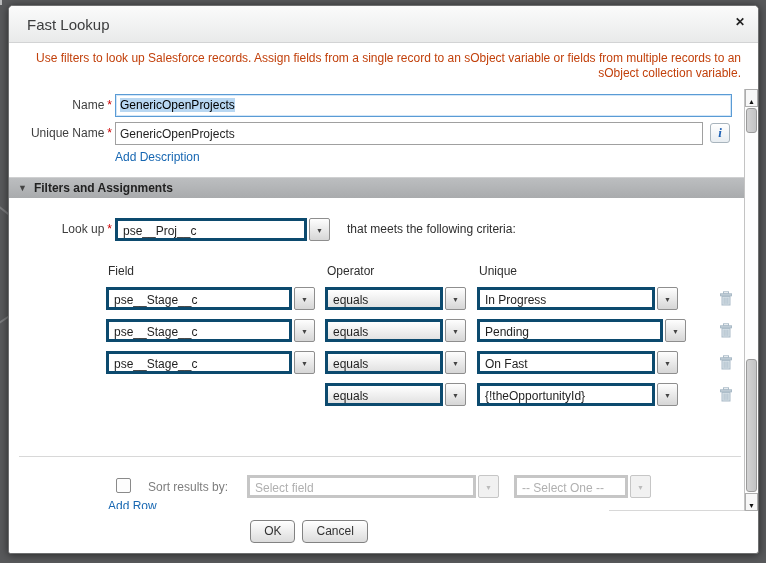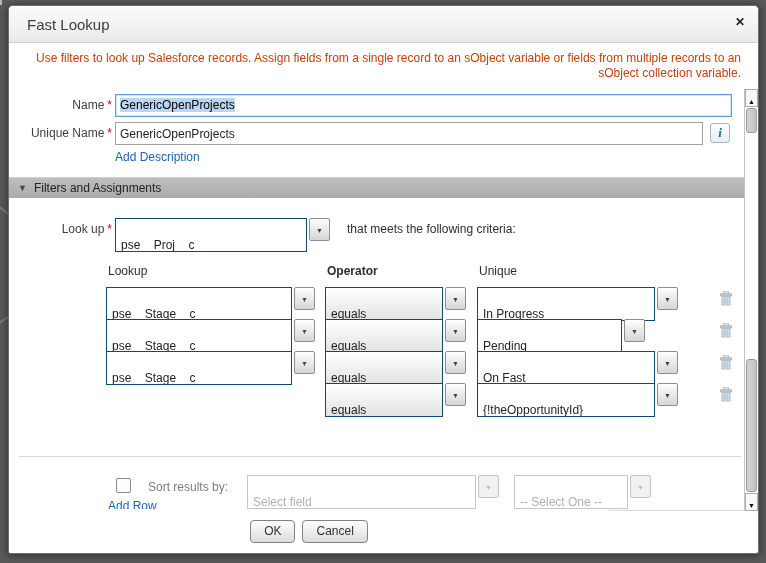--- a/index.html
+++ b/index.html
@@ -41,25 +41,25 @@
               background:linear-gradient(#ffffff,#e8edf1); text-align:center; line-height:18px;
               font-family:"Liberation Serif", serif; font-style:italic; font-weight:bold;
               font-size:13px; color:#1f62b5; cursor:pointer; }
 
   .link { position:absolute; font-size:12px; color:#1767b2; text-decoration:none; cursor:pointer; }
 
   .section-bar { position:absolute; left:0; top:88px; width:735px; height:21px;
                  background:linear-gradient(#bcbec0,#a9abad); border-top:1px solid #cfd0d1;
                  display:flex; align-items:center; }
   .section-caret { font-size:9px; color:#444; margin:0 7px 0 9px; }
-  .section-title { font-size:12px; color:#222; }
+  .section-title { font-size:12px; color:#222;font-weight:bold; }
 
   .combo { position:absolute; height:23px; display:flex; }
-  .combo-text { height:23px; border:1px solid #0c4a6e; background:#fff; font-size:12px; color:#1f1f1f;
-                line-height:21px; padding:16px 5px; flex:1 1 auto; white-space:nowrap; overflow:hidden; }
+  .combo-text { height:23px; border:3px solid #0c4a6e; background:#fff; font-size:12px; color:#1f1f1f;
+                line-height:21px; padding:0 5px; flex:1 1 auto; white-space:nowrap; overflow:hidden; }
   .combo-text.select-style { background:linear-gradient(#ffffff,#e2e2e2); }
   .combo-btn { width:21px; height:23px; margin-left:2px; border:1px solid #8e8e8e; border-radius:2px;
                background:linear-gradient(#fefefe,#d6d6d6); text-align:center; cursor:pointer; }
   .combo-btn span { font-size:7px; color:#444; line-height:21px; }
   .combo.disabled .combo-text { border-color:#c6c6c6; color:#b0b0b0; background:#fff; }
   .combo.disabled .combo-btn { border-color:#c6c6c6; background:#f1f1f1; }
   .combo.disabled .combo-btn span { color:#bbb; }
 
   .col-hdr { position:absolute; top:175px; font-size:12px; color:#2e2e2e; }
 
@@ -133,22 +133,22 @@
 
       <div class="form-label" style="left:0; top:129px;">
         <span>Look up</span><span class="req">*</span>
       </div>
       <div class="combo" style="left:106px; top:129px; width:215px;">
         <div class="combo-text">pse__Proj__c</div>
         <div class="combo-btn"><span>▼</span></div>
       </div>
       <div class="col-hdr" style="left:338px; top:133px;">that meets the following criteria:</div>
 
-      <div class="col-hdr" style="left:99px;">Lookup</div>
-      <div class="col-hdr" style="left:318px;font-weight:bold;">Operator</div>
+      <div class="col-hdr" style="left:99px;">Field</div>
+      <div class="col-hdr" style="left:318px;">Operator</div>
       <div class="col-hdr" style="left:470px;">Unique</div>
 
       <div>
   <div class="crit-row" style="top: 198px;">
     <div class="combo" style="left:97px; top:0; width:209px;">
       <div class="combo-text">pse__Stage__c</div>
       <div class="combo-btn"><span>▼</span></div>
     </div>
     <div class="combo" style="left:316px; top:0; width:141px;">
       <div class="combo-text select-style">equals</div>
@@ -170,21 +170,21 @@
 
   <div class="crit-row" style="top: 230px;">
     <div class="combo" style="left:97px; top:0; width:209px;">
       <div class="combo-text">pse__Stage__c</div>
       <div class="combo-btn"><span>▼</span></div>
     </div>
     <div class="combo" style="left:316px; top:0; width:141px;">
       <div class="combo-text select-style">equals</div>
       <div class="combo-btn"><span>▼</span></div>
     </div>
-    <div class="combo" style="left:468px; top:0; width:168px;">
+    <div class="combo" style="left:468px; top:0; width:209px;">
       <div class="combo-text">Pending</div>
       <div class="combo-btn"><span>▼</span></div>
     </div>
     <div class="trash">
       <svg width="14" height="15" viewBox="0 0 14 15">
         <rect x="4.5" y="0.8" width="5" height="2" fill="none" stroke="#a9bac7" stroke-width="1"></rect>
         <rect x="1.5" y="2.8" width="11" height="2" fill="#c6d2db" stroke="#a9bac7" stroke-width="1"></rect>
         <rect x="3" y="5.4" width="8" height="8.6" fill="#dde6ec" stroke="#a9bac7" stroke-width="1"></rect>
         <path d="M5.1 6.5v6.4M7 6.5v6.4M8.9 6.5v6.4" stroke="#a9bac7" stroke-width="1" fill="none"></path>
       </svg>

